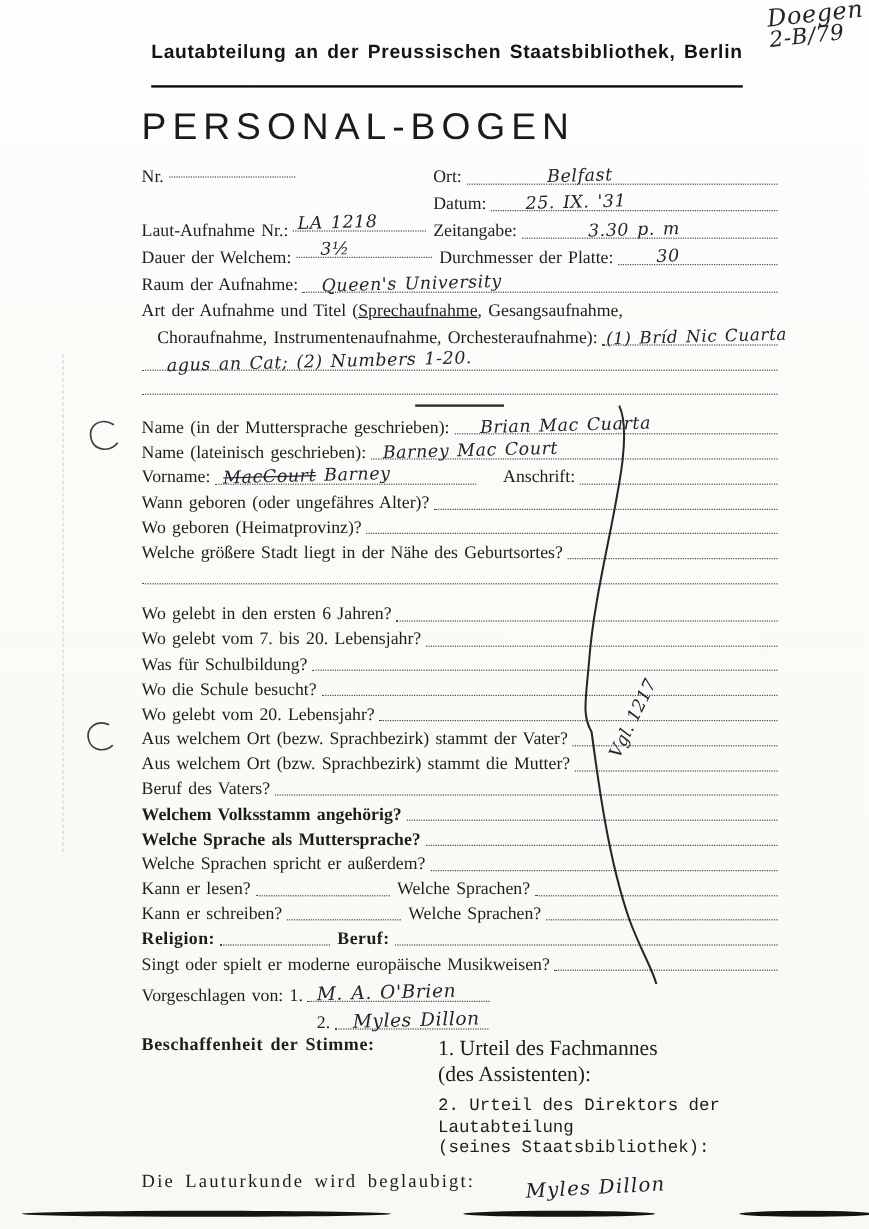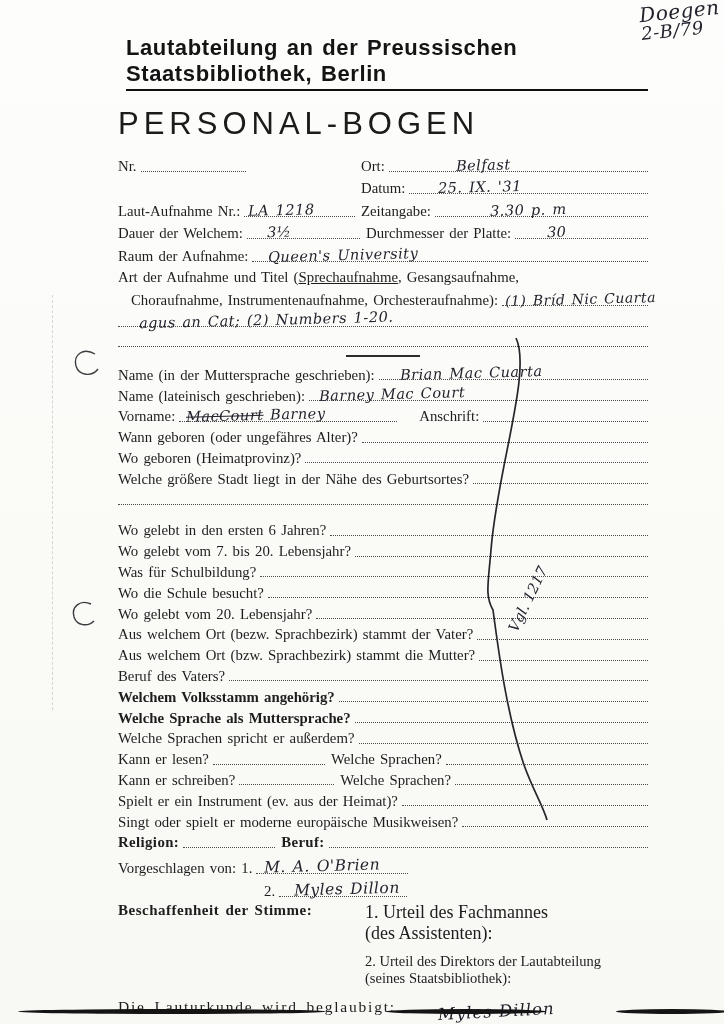--- a/index.html
+++ b/index.html
@@ -1,55 +1,55 @@
 <!DOCTYPE html>
 <html><head>
 <meta charset="utf-8">
 <style>
   html,body{margin:0;padding:0;width:724px;height:1024px;overflow:hidden;
     background:#ffffff;font-family:"Liberation Serif",serif;}
   .page{position:absolute;inset:0;background:linear-gradient(180deg,#fdfdfb 0%,#fafaf7 60%,#f8f8f5 100%);color:#1d1d1d;}
   .content{position:absolute;left:118px;top:0;width:530px;}
   
   .hdr{display:inline-block;margin-top:35px;margin-left:8px;font-family:"Liberation Sans",sans-serif;
-    font-size:22px;font-weight:bold;letter-spacing:.6px;color:#141414;
-    border-bottom:2.5px solid #101010;padding-bottom:2px;word-spacing:2px;}
+    font-size:16px;font-weight:bold;letter-spacing:.6px;color:#141414;
+    border-bottom:2.5px solid #101010;padding-bottom:18px;word-spacing:2px;}
   .ttl{margin-top:15px;text-align:left;font-family:"Liberation Sans",sans-serif;
     font-size:31px;font-weight:400;letter-spacing:5px;color:#1b1b1b;}
   
   .corner{position:absolute;top:2px;right:4px;transform:rotate(-6deg);color:#44444c;line-height:.95;text-align:left;}
   .corner .l1{font-size:20px;}
   .corner .l2{font-size:18px;}
   
   .row{display:flex;align-items:flex-end;height:22.5px;font-size:14.8px;word-spacing:1.5px;}
   .lbl{white-space:pre;line-height:1.05;}
   .b{font-weight:bold;}
   .dots{flex:1;border-bottom:1.6px dotted #4a4a4a;margin:0 0 3px 4px;position:relative;min-width:8px;}
   .dfix{flex:none;}
-  .lgroup{display:flex;flex:none;width:237px;align-items:flex-end;}
+  .lgroup{display:flex;flex:none;width:237px;align-items:center;}
   .rgroup{display:flex;flex:1;margin-left:6px;}
   .spacer{flex:none;width:237px;}
   
   .hw{position:absolute;bottom:-2px;white-space:nowrap;font-family:"DejaVu Serif",serif;
     font-style:italic;font-size:14.5px;color:#23232e;letter-spacing:.5px;transform:rotate(-1.5deg);}
   .hw-inline{font-family:"DejaVu Serif",serif;font-style:italic;font-size:14.5px;color:#23232e;
     letter-spacing:.5px;white-space:nowrap;}
   .struck{text-decoration:line-through;}
   .u{text-decoration:underline;}
   .plain{font-size:14.8px;word-spacing:1.5px;line-height:1.35;}
   .art1{margin-top:2px;height:21px;display:flex;align-items:flex-end;}
   .p-row{height:20.8px;}
   .gap{height:10px;}
   .divider{width:74px;border-top:2px solid #2c2c2c;margin:5px auto 0 auto;}
   
   .vorg{height:23px;}
   .stimme{display:flex;margin-top:2px;align-items:flex-start;}
   .stimme-l{flex:none;width:247px;font-weight:bold;font-size:15px;letter-spacing:.5px;word-spacing:2px;}
   .stimme-r{font-size:18px;line-height:1.2;}
-  .urteil2{margin-left:247px;margin-top:8px;font-size:14.5px;line-height:1.2;}
+  .urteil2{margin-left:247px;margin-top:8px;font-size:14.5px;line-height:1.2;font-family:Liberation Mono, monospace;}
   .beglaubigt{display:flex;margin-top:10px;align-items:flex-start;}
   .beglaubigt .lab{font-size:15.5px;letter-spacing:1.8px;word-spacing:3px;font-weight:normal;}
   .sig{margin-left:42px;margin-top:4px;font-family:"DejaVu Serif",serif;font-style:italic;
     font-size:16.5px;color:#1d1d28;transform:rotate(-3deg);letter-spacing:1px;}
   
   .overlay{position:absolute;inset:0;pointer-events:none;}
   .margin-note{position:absolute;left:512px;top:598px;transform:rotate(-64deg);transform-origin:20px 20px;
     font-family:"DejaVu Serif",serif;font-style:italic;font-size:14.5px;color:#23232e;white-space:nowrap;}
   .fold{position:absolute;left:52px;top:295px;height:415px;border-left:1px dashed #c9c9c5;opacity:.75;}
   .streak{position:absolute;top:1009px;height:5px;background:#141414;border-radius:50%;}
@@ -248,31 +248,27 @@
       <span class="lbl" style="margin-left:6px">Welche Sprachen?</span>
       <span class="dots"></span>
     </div>
     <div class="row p-row">
       <span class="lbl">Kann er schreiben?</span>
       <span class="dots dfix" style="width:95px"></span>
       <span class="lbl" style="margin-left:6px">Welche Sprachen?</span>
       <span class="dots"></span>
     </div>
     <div class="row p-row">
-      <span class="lbl">Spielt er ein Instrument (ev. aus der Heimat)?</span>
-      <span class="dots"></span>
-    </div>
-    <div class="row p-row">
-      <span class="lbl">Singt oder spielt er moderne europäische Musikweisen?</span>
-      <span class="dots"></span>
-    </div>
-    <div class="row p-row">
       <span class="lbl b" style="letter-spacing:.4px">Religion:</span>
       <span class="dots dfix" style="width:92px"></span>
       <span class="lbl b" style="margin-left:6px;letter-spacing:.4px">Beruf:</span>
+      <span class="dots"></span>
+    </div>
+    <div class="row p-row">
+      <span class="lbl">Singt oder spielt er moderne europäische Musikweisen?</span>
       <span class="dots"></span>
     </div>
 
     
     <div class="row vorg" style="margin-top:3px">
       <span class="lbl">Vorgeschlagen von: 1.</span>
       <span class="dots dfix" style="width:152px">
         <span class="hw" style="left:5%;font-size:15.5px">M. A. O'Brien</span>
       </span>
       <span style="flex:1"></span>

